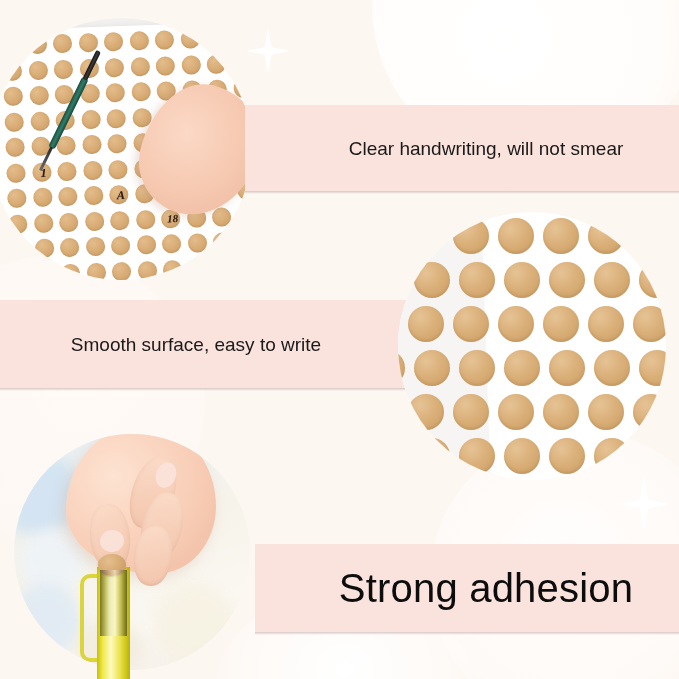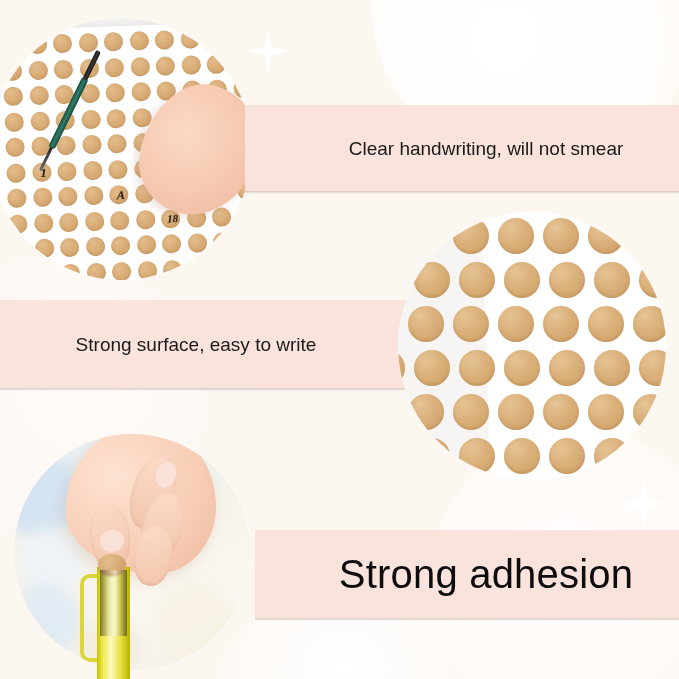--- a/index.html
+++ b/index.html
@@ -41,21 +41,21 @@
   }
   .band-sub{
     font-size:19px;font-weight:400;color:#1a1a1a;line-height:1;
     white-space:nowrap;
   }
 
   #band1{left:245px;top:105px;width:434px;height:86px;}
   #band1 .band-inner{padding-left:48px;}
   #band2{left:0px;top:300px;width:420px;height:88px;}
   #band2 .band-inner{padding-right:28px;}
-  #band3{left:255px;top:530px;width:424px;height:88px;}
+  #band3{left:255px;top:544px;width:424px;height:88px;}
   #band3 .band-inner{padding-left:38px;}
 
   
   .photo{position:absolute;border-radius:50%;overflow:hidden;}
 
   
   #photo1{left:-10px;top:18px;width:262px;height:262px;background:#fbfbfb;}
   .sheet{position:absolute;background:#ffffff;}
   .sheet.back{left:38px;top:-16px;width:210px;height:250px;transform:rotate(-3deg);
     box-shadow:0 2px 7px rgba(120,110,105,.22);background:#f2f1f0;}
@@ -244,21 +244,21 @@
       <div class="band-sub">Clear handwriting, will not smear</div>
     </div>
   </div>
 
   <div class="sparkle" style="left:246px;top:28px;width:44px;height:46px;">
       <i></i>
     </div>
 
   <div class="band" id="band2">
     <div class="band-inner">
-      <div class="band-sub">Strong surface, easy to write</div>
+      <div class="band-sub">Smooth surface, easy to write</div>
     </div>
   </div>
 
   <div class="photo" id="photo2">
     <div class="sheet2back"></div>
     <div class="dotgrid" id="grid2">
         <div class="kdot2" style="left: -35px; top: 6px; width: 36px; height: 36px;"></div>
         <div class="kdot2" style="left: 10px; top: 6px; width: 36px; height: 36px;"></div>
         <div class="kdot2" style="left: 55px; top: 6px; width: 36px; height: 36px;"></div>
         <div class="kdot2" style="left: 100px; top: 6px; width: 36px; height: 36px;"></div>

